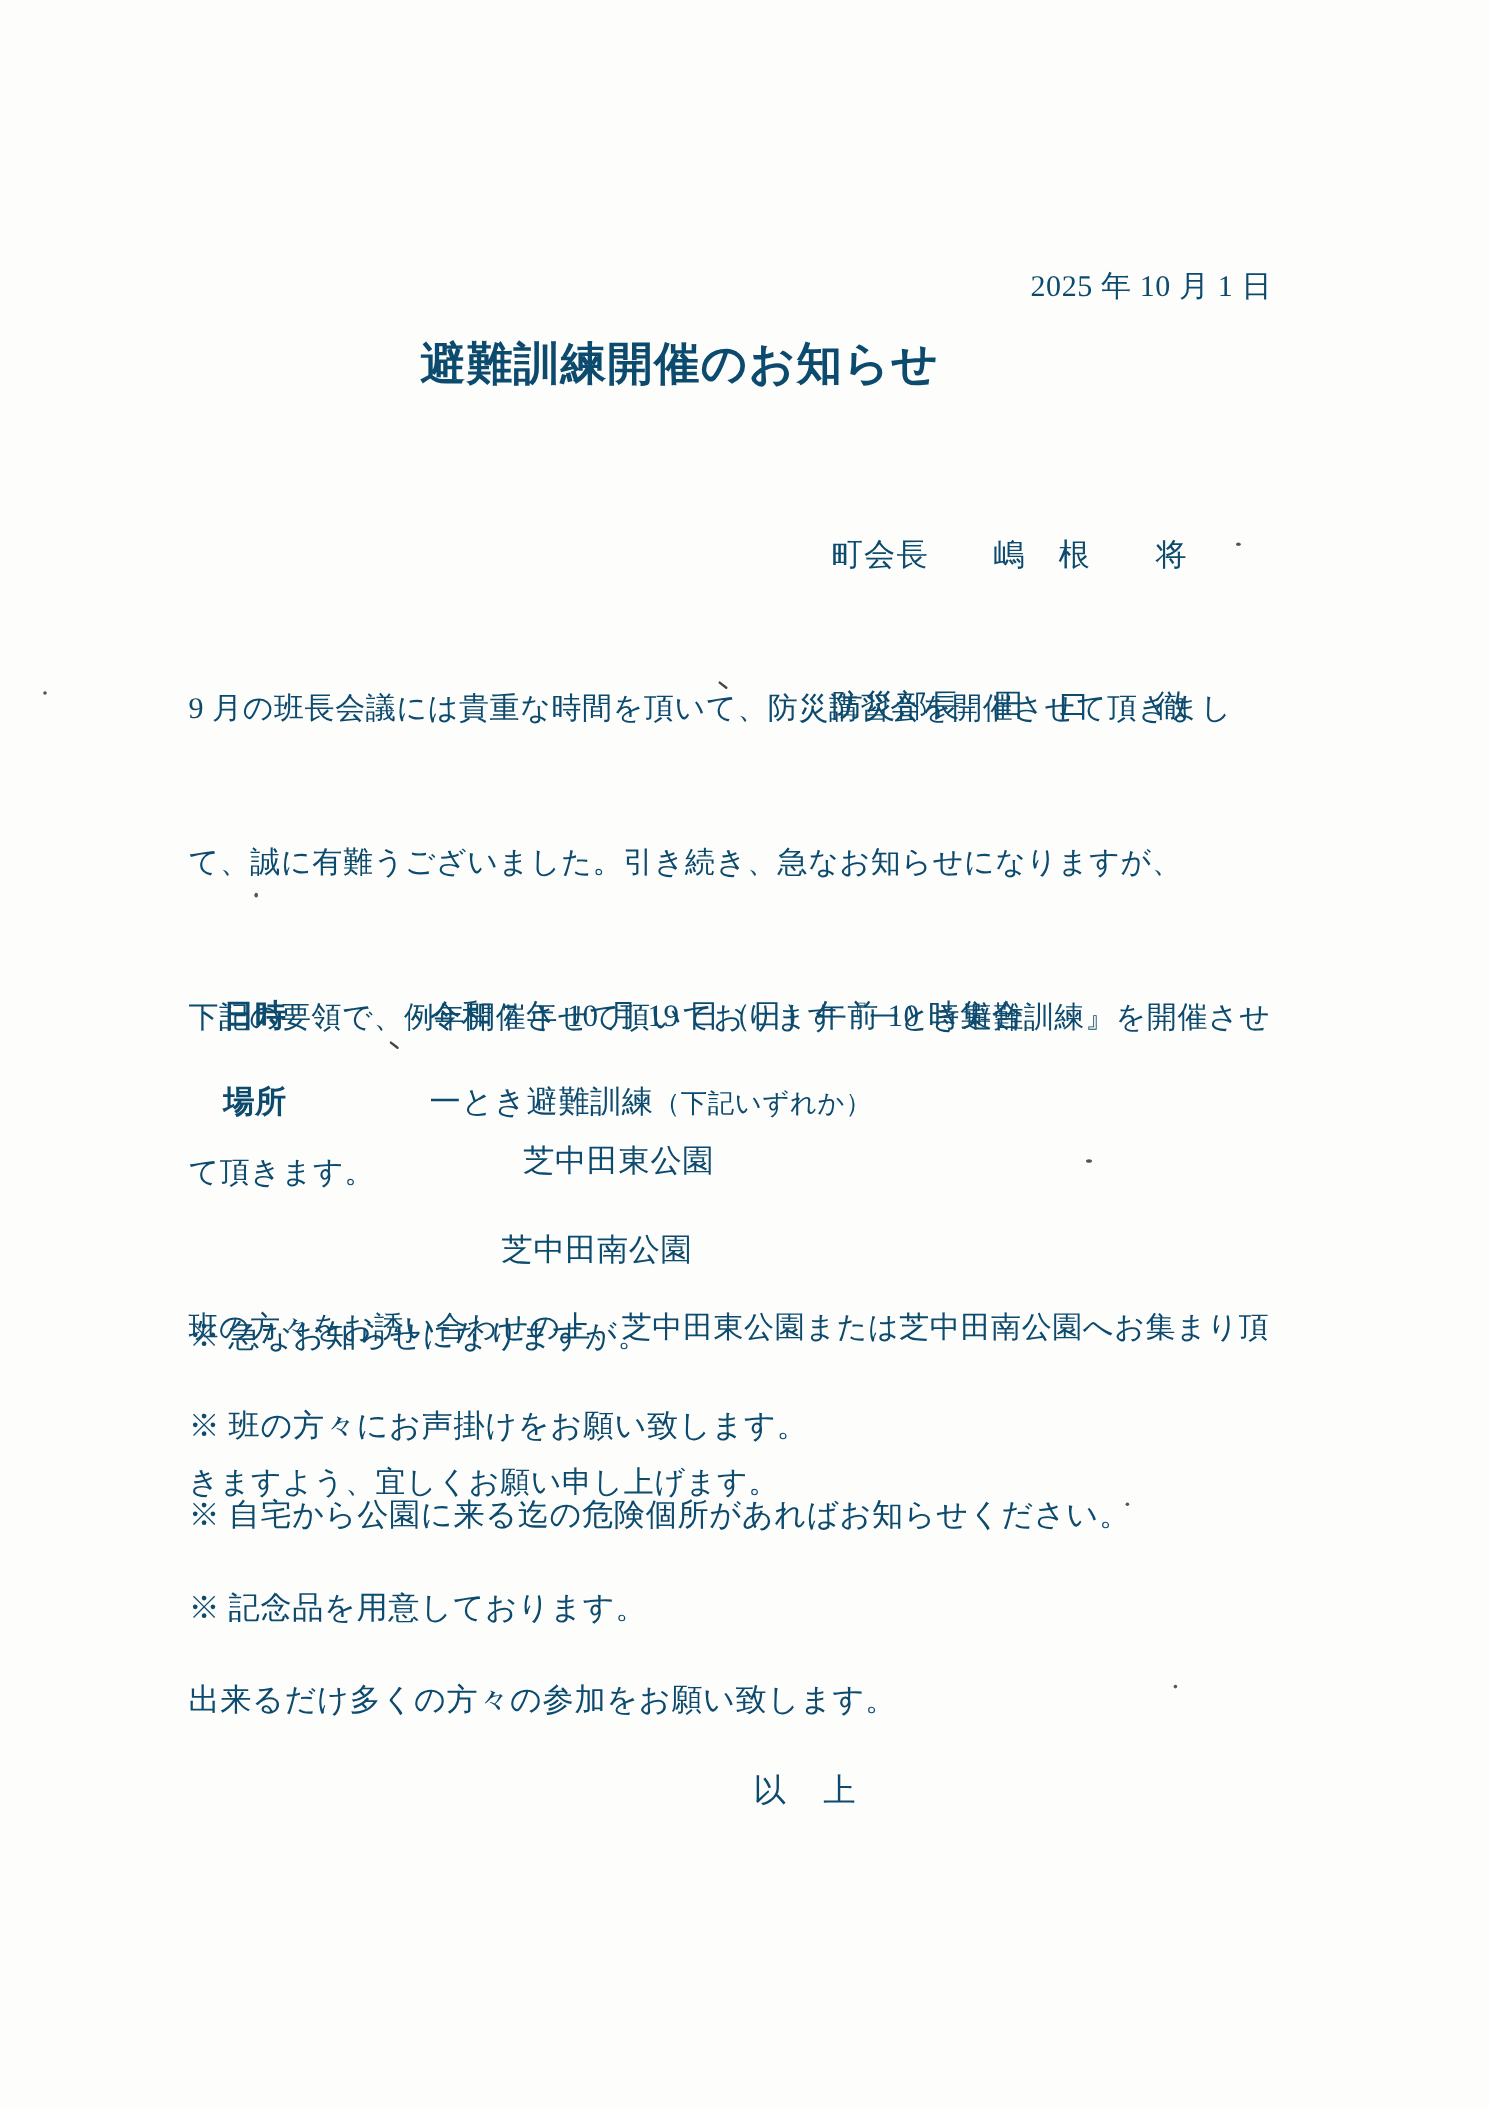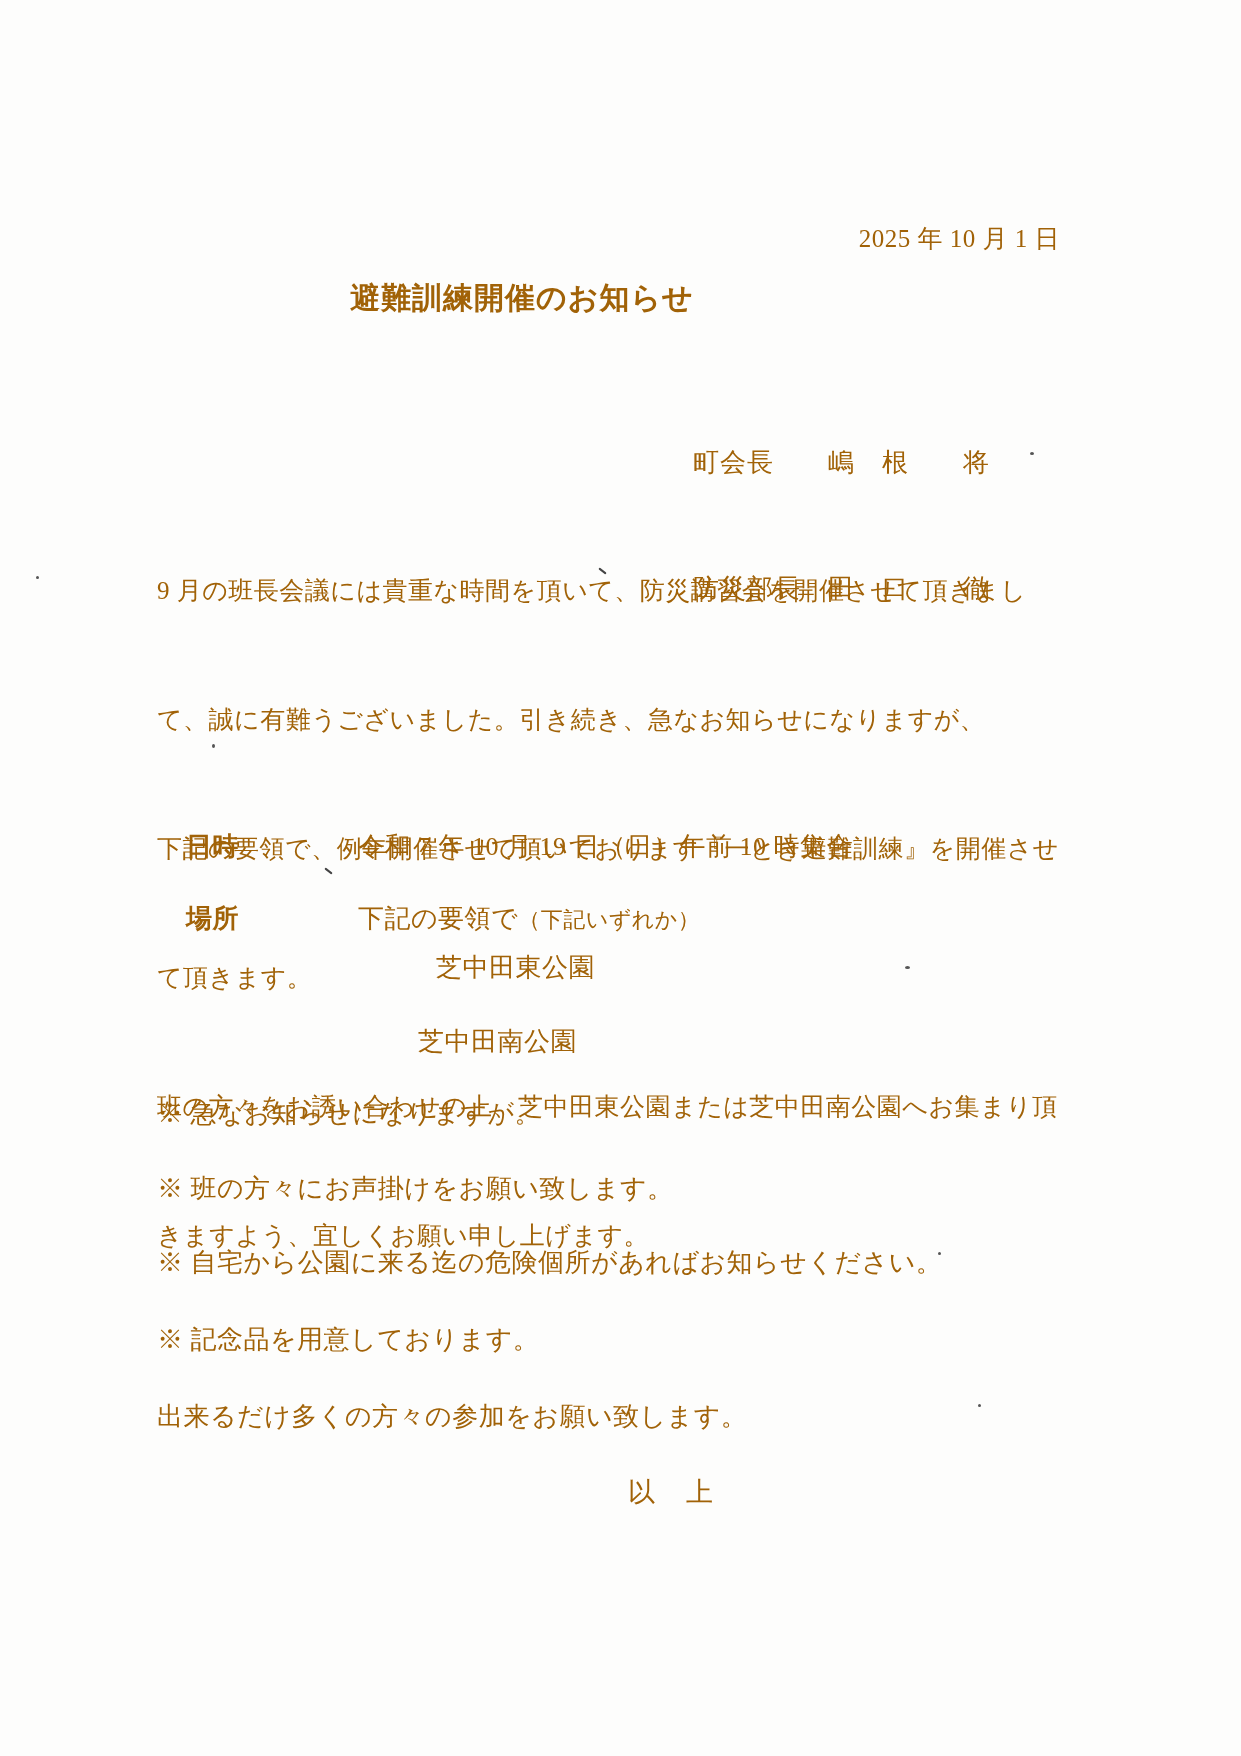--- a/index.html
+++ b/index.html
@@ -15,32 +15,32 @@
     background: #fdfdfc;
     color: #191919;
     font-family: "Liberation Serif", "DejaVu Serif", serif;
     overflow: hidden;
   }
   .txt {
     position: absolute;
     font-size: 25px;
     letter-spacing: 0.5px;
     white-space: pre;
-    color: #a16207;
+    color: #0c4a6e;
     -webkit-font-smoothing: none;
   }
   .date-line {
     top: 222px;
     right: 181px;
     font-size: 25px;
   }
   .doc-title {
     top: 278px;
     left: 350px;
-    font-size: 30px;
+    font-size: 38px;
     font-weight: bold;
     letter-spacing: 1px;
   }
   .signature-block {
     top: 358px;
     right: 251px;
     text-align: right;
     line-height: 42px;
     font-size: 26px;
     letter-spacing: 1px;
@@ -115,21 +115,21 @@
     <div>て頂きます。</div>
     <div>班の方々をお誘い合わせの上、芝中田東公園または芝中田南公園へお集まり頂</div>
     <div>きますよう、宜しくお願い申し上げます。</div>
   </div>
 
   <div class="txt field-line schedule-line">
     <span class="field-label">日時</span><span>令和 7 年 10 月 19 日（日）午前 10 時集合</span>
   </div>
 
   <div class="txt field-line location-line">
-    <span class="field-label">場所</span><span>下記の要領で</span><span class="loc-sub">（下記いずれか）</span>
+    <span class="field-label">場所</span><span>一とき避難訓練</span><span class="loc-sub">（下記いずれか）</span>
   </div>
 
   <div class="txt park-line park-1">芝中田東公園</div>
   <div class="txt park-line park-2">芝中田南公園</div>
 
   <div class="txt note-line note-0">※ 急なお知らせになりますが。</div>
   <div class="txt note-line note-1">※ 班の方々にお声掛けをお願い致します。</div>
   <div class="txt note-line note-2">※ 自宅から公園に来る迄の危険個所があればお知らせください。</div>
   <div class="txt note-line note-3">※ 記念品を用意しております。</div>
 

